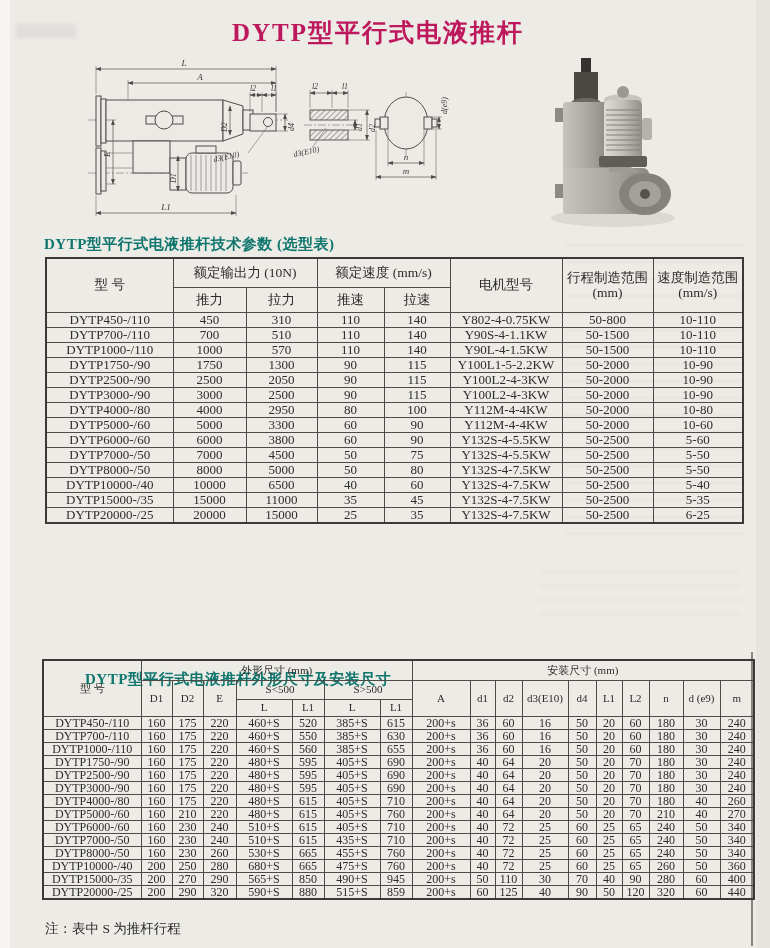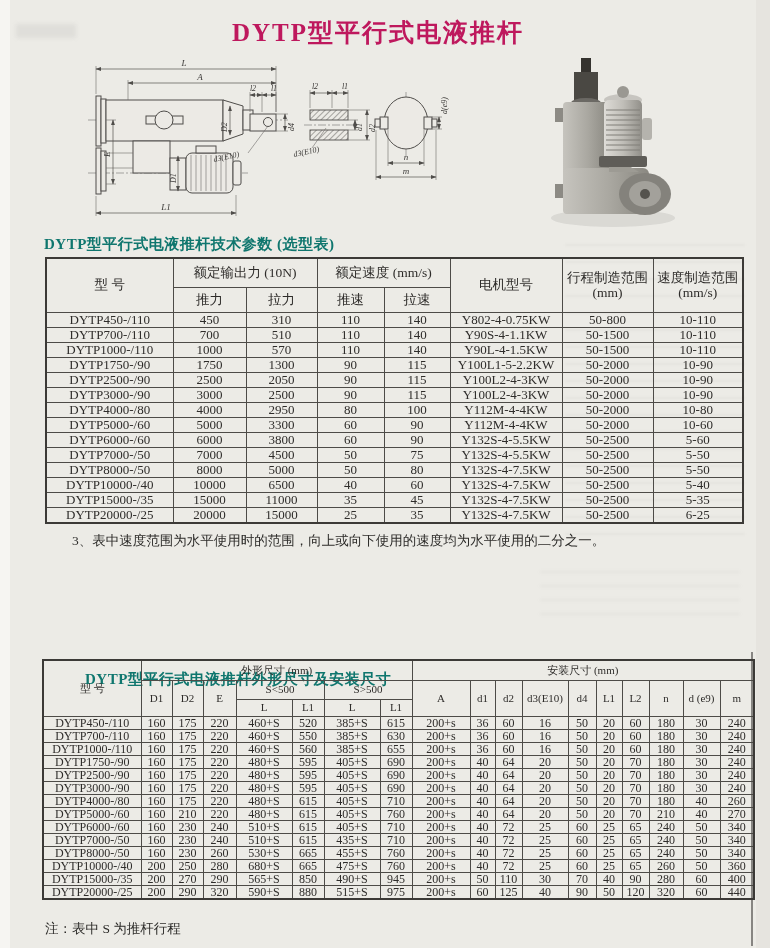--- a/index.html
+++ b/index.html
@@ -430,21 +430,20 @@
         <td>25</td>
         <td>35</td>
         <td>Y132S-4-7.5KW</td>
         <td>50-2500</td>
         <td>6-25</td>
       </tr>
     </tbody>
 </table>
 
 <div class="notes">
-  <div class="n1">3、表中速度范围为水平使用时的范围，向上或向下使用的速度均为水平使用的二分之一。</div>
 </div>
 
 <div class="caption caption2">DYTP型平行式电液推杆外形尺寸及安装尺寸</div>
 
 <table class="t2">
   <colgroup>
     <col style="width:98px">
       <col style="width:31px">
       <col style="width:31px">
       <col style="width:33px">
@@ -755,21 +754,21 @@
         <td>400</td>
       </tr>
       <tr>
         <td>DYTP20000-/25</td>
         <td>200</td>
         <td>290</td>
         <td>320</td>
         <td>590+S</td>
         <td>880</td>
         <td>515+S</td>
-        <td>975</td>
+        <td>859</td>
         <td>200+s</td>
         <td>60</td>
         <td>125</td>
         <td>40</td>
         <td>90</td>
         <td>50</td>
         <td>120</td>
         <td>320</td>
         <td>60</td>
         <td>440</td>

